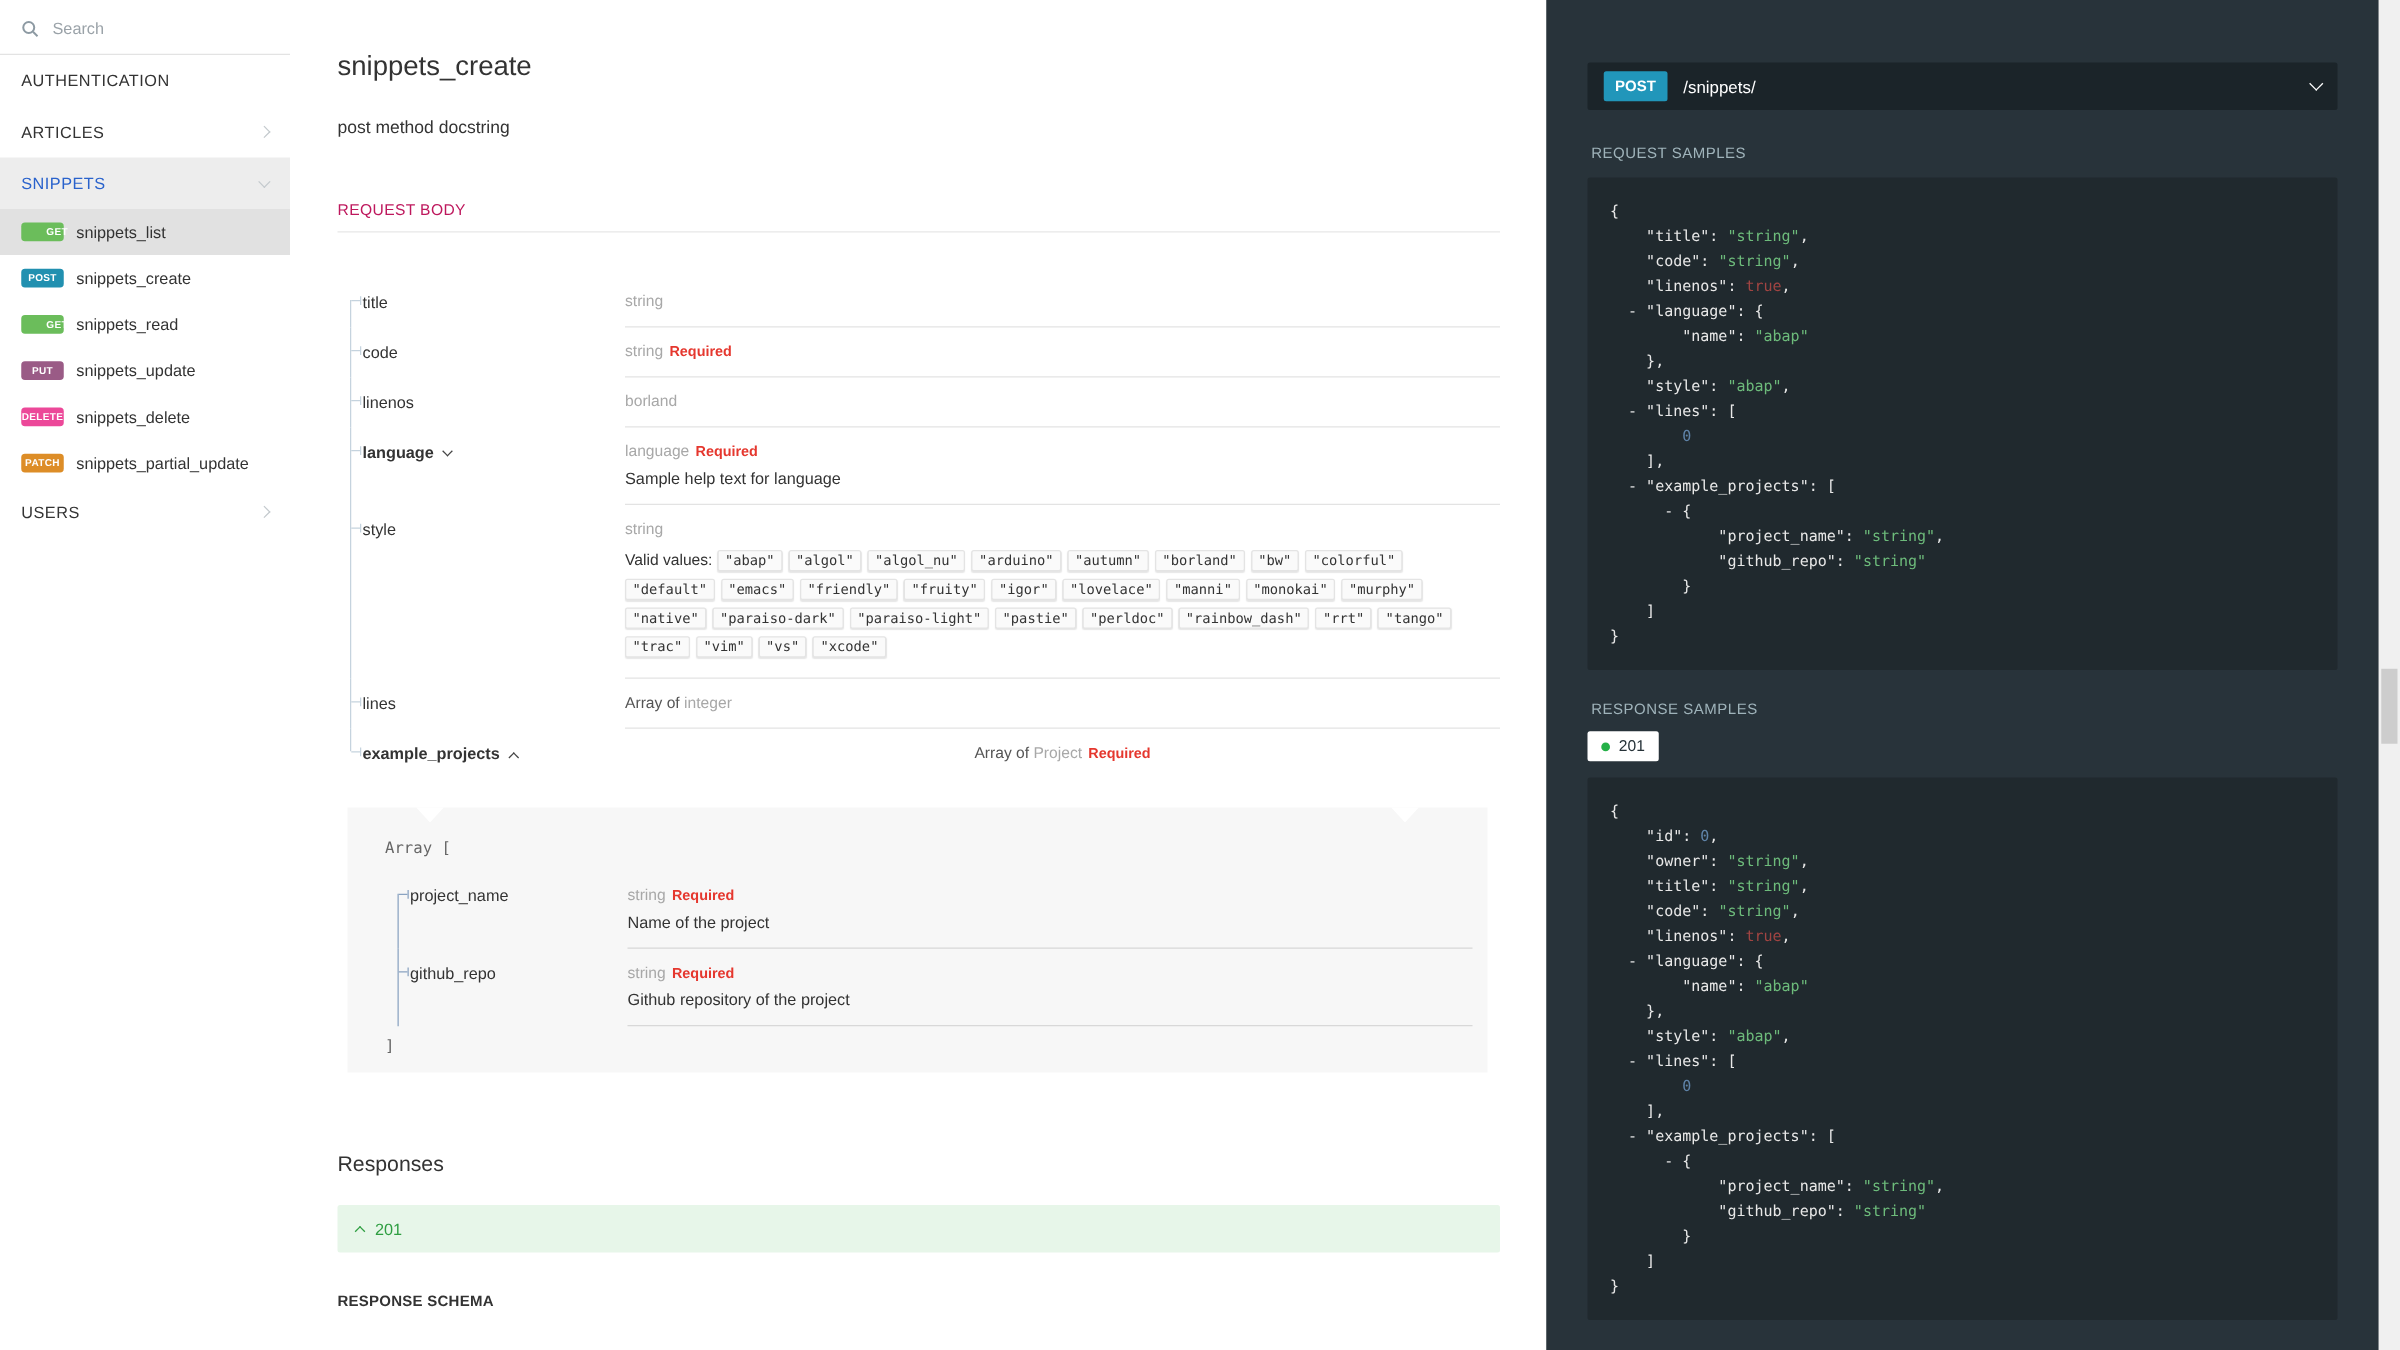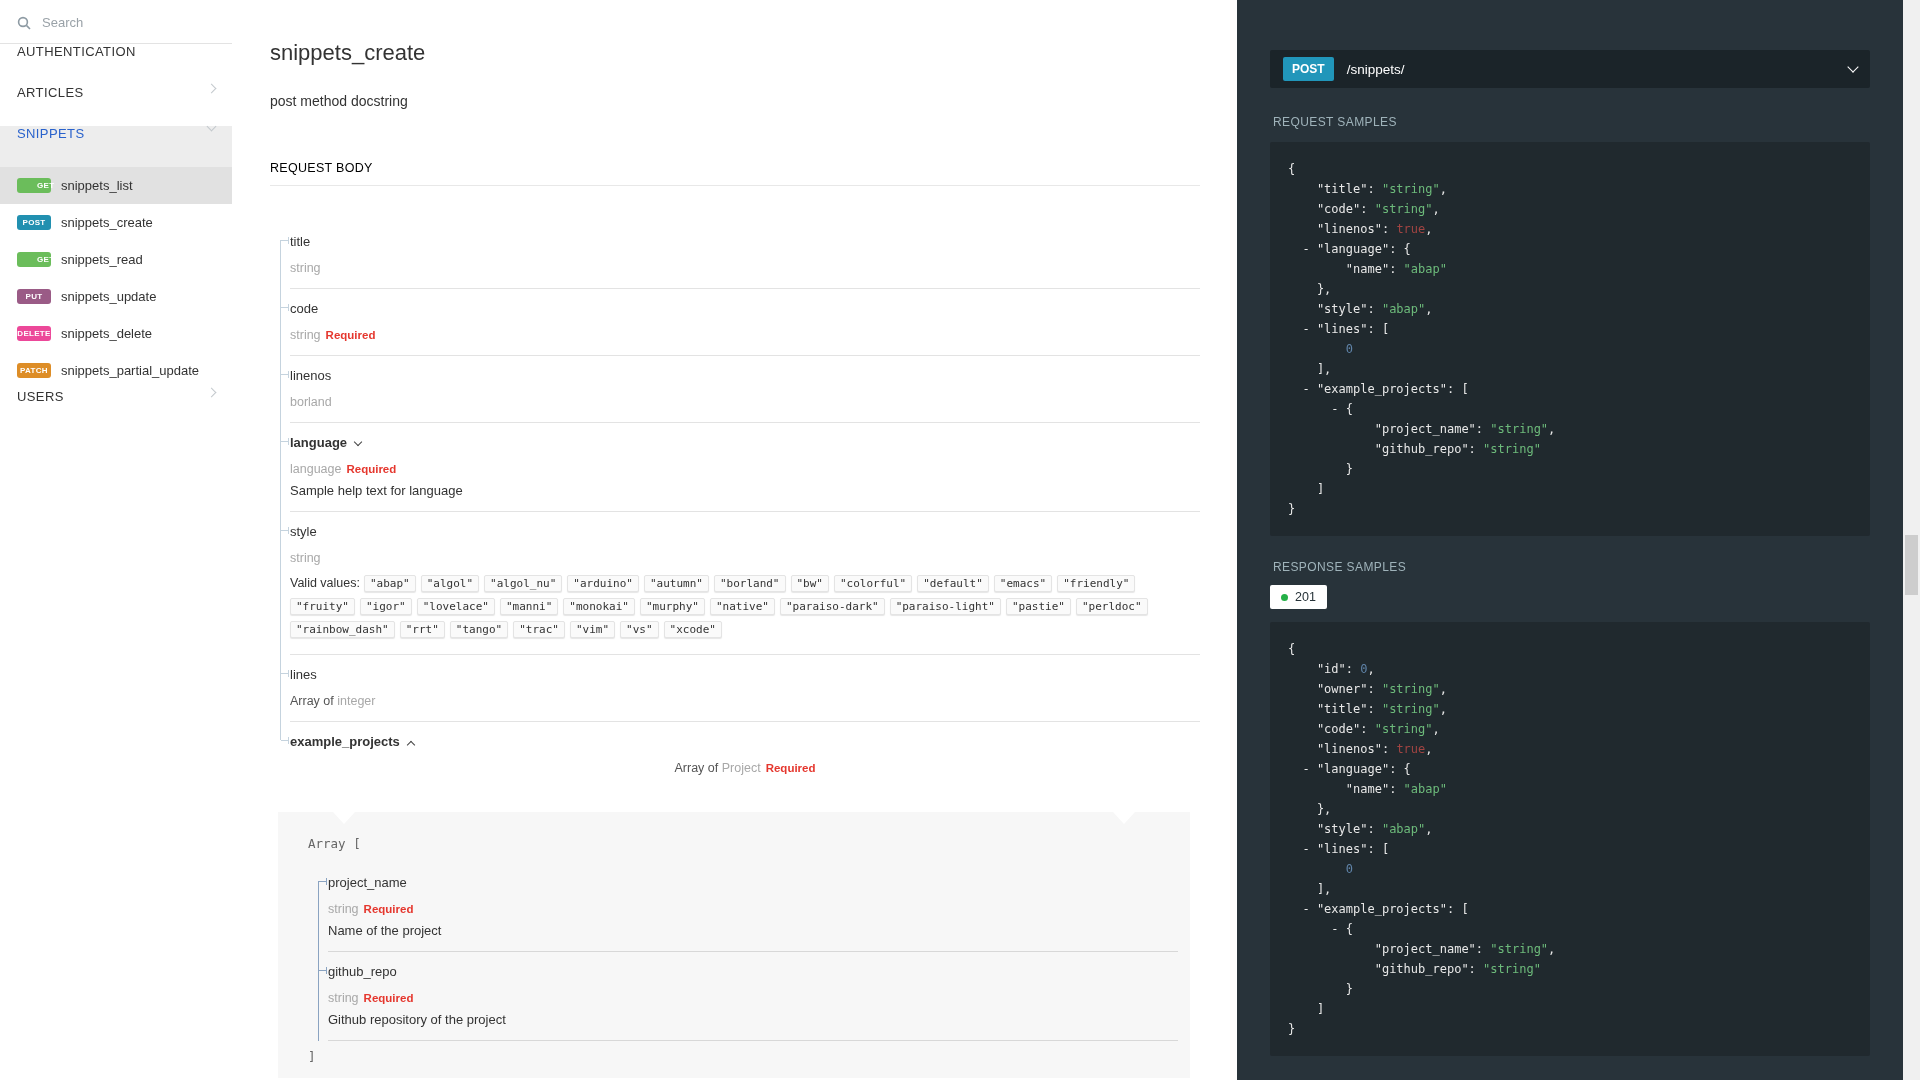--- a/index.html
+++ b/index.html
@@ -10,42 +10,42 @@
     font-family:"Liberation Sans", sans-serif;
     -webkit-font-smoothing:antialiased;
   }
 
   
   .sidebar { width:232px; min-width:232px; background:#fff; padding-top:2px; }
   .search-row { height:42px; display:flex; align-items:center; padding:0 17px; border-bottom:1px solid #e3e3e3; }
   .search-row svg { flex:none; }
   .search-input { border:none; outline:none; margin-left:9px; width:150px; font-size:13px; color:#555; font-family:"Liberation Sans",sans-serif; }
   .search-input::placeholder { color:#9aa2a8; }
-  .nav-section { height:41px; display:flex; justify-content:space-between; padding:0 17px; font-size:13px; color:#333; letter-spacing:.4px; cursor:pointer; }
+  .nav-section { height:41px; display:flex; align-items:center; justify-content:space-between; padding:0 17px; font-size:13px; color:#333; letter-spacing:.4px; cursor:pointer; }
   .nav-section.active { background:#ededed; color:#2962cc; }
   .chev { display:inline-block; width:7px; height:7px; border-right:1.4px solid #c3c9cd; border-bottom:1.4px solid #c3c9cd; }
   .chev.right { transform:rotate(-45deg); }
   .chev.down { transform:rotate(45deg); margin-top:-3px; }
   .nav-item { height:37px; display:flex; align-items:center; padding:0 17px; font-size:13px; color:#333; cursor:pointer; }
   .nav-item.selected { background:#e1e1e1; }
   .badge { display:inline-block; width:34px; padding:3px 0; border-radius:3px; font-size:8px; font-weight:bold; color:#fff; text-align:center; margin-right:10px; letter-spacing:.3px; flex:none; }
   .badge.get { background:#6bbd5b;padding-left:20px; }
   .badge.post { background:#2190b0; }
   .badge.put { background:#9a5b86; }
   .badge.delete { background:#ec4899; }
   .badge.patch { background:#dd8d27; }
 
   
   .main { flex:1; background:#fff; padding:40px 37px 0 38px; overflow:hidden; }
   .page-title { font-size:22px; font-weight:400; color:#333; margin:0; }
   .desc { margin-top:27px; font-size:14px; color:#333; }
-  .sec-label { margin-top:52px; font-size:12.5px; color:#000000; padding-bottom:10px; border-bottom:1px solid #e8e8e8; letter-spacing:.3px; }
+  .sec-label { margin-top:52px; font-size:12.5px; color:#be185d; padding-bottom:10px; border-bottom:1px solid #e8e8e8; letter-spacing:.3px; }
   .fields { margin-top:36px; }
 
-  .frow { display:flex; position:relative; padding-left:20px;flex-direction:column; }
+  .frow { display:flex; position:relative; padding-left:20px; }
   .frow::before { content:""; position:absolute; left:10px; top:0; bottom:0; border-left:1px solid #c5d3de; }
   .frow.first::before { top:18px; }
   .frow.last::before { bottom:auto; height:18px; }
   .fstub { position:absolute; left:11px; top:18px; width:7px; height:0; border-top:1px solid #c5d3de; }
   .ftick { position:absolute; left:18px; top:15px; height:7px; border-left:1px solid #c5d3de; }
   .fname { width:210px; min-width:210px; padding-top:12px; font-size:13px; color:#333; }
   .fname.bold { font-weight:bold; }
   .chev-s { display:inline-block; width:6px; height:6px; border-right:1.5px solid #444; border-bottom:1.5px solid #444; margin-left:8px; }
   .chev-s.down { transform:rotate(45deg); vertical-align:2px; }
   .chev-s.up { transform:rotate(-135deg); vertical-align:-2px; }

